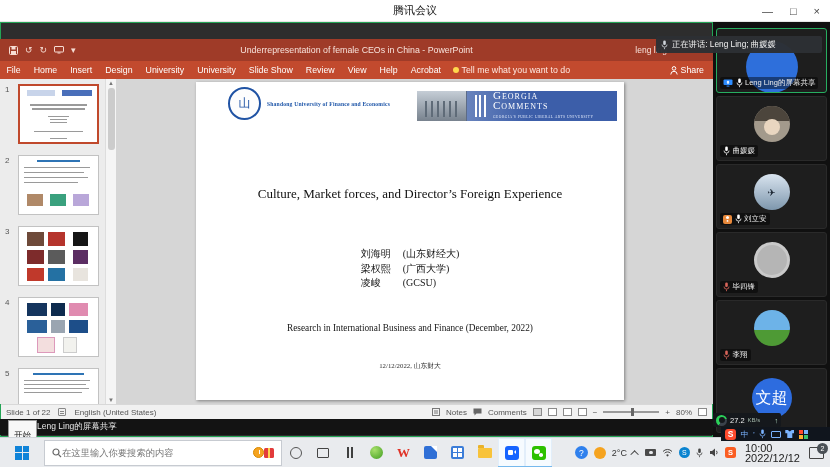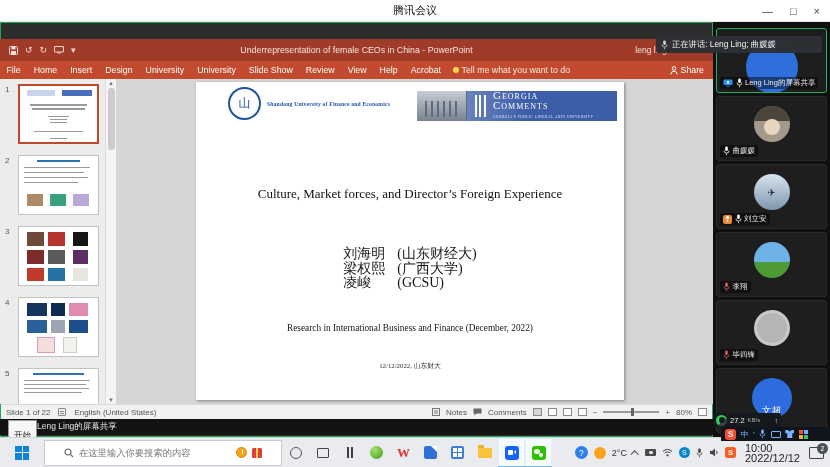--- a/index.html
+++ b/index.html
@@ -45,21 +45,21 @@
 .sd-en{font-size:5.6px;color:#1d55a8;letter-spacing:.2px;font-weight:bold}
 .logoR{position:absolute;left:221px;top:9px;width:200px;height:30px;background:linear-gradient(90deg,#8da2cd,#3c5ea9 55%);display:flex;align-items:center;overflow:hidden}
 .bphoto{width:50px;height:30px;background:linear-gradient(#c5cdd6,#78828e);border-right:1px solid #5c6b86;position:relative;flex:none}
 .bphoto::after{content:"";position:absolute;left:8px;right:8px;top:10px;bottom:4px;background:repeating-linear-gradient(90deg,#5f6b78 0 2px,transparent 2px 6px)}
 .pillar{width:13px;height:22px;margin:0 5px 0 8px;background:repeating-linear-gradient(90deg,#fff 0 2px,transparent 2px 4.5px);flex:none}
 .gc{color:#fff;line-height:10.5px}
 .gc-w{font-size:11px;font-variant:small-caps;letter-spacing:1px}
 .gc-tag{font-size:3.6px;letter-spacing:.5px;color:#dfe8fa;margin-top:1px}
 .stitle{position:absolute;left:12px;right:12px;top:103px;text-align:center;font-size:13px;line-height:17.5px;color:#101010}
 .sauth{position:absolute;left:0;right:0;top:165px;display:flex;justify-content:center}
-.agrid{display:grid;grid-template-columns:auto auto;column-gap:12px;row-gap:1.5px;font-size:14px;line-height:13px}
+.agrid{display:grid;grid-template-columns:auto auto;column-gap:12px;row-gap:1.5px;font-size:10px;line-height:13px}
 .sjournal{position:absolute;left:0;right:0;top:241px;text-align:center;font-size:9.3px}
 .sfooter{position:absolute;left:0;right:0;top:279px;text-align:center;font-size:6.8px;color:#2c2c2c}
 
 .pstatus{height:15px;background:#f1f1f1;border-top:1px solid #d8d8d8;display:flex;align-items:center;font-size:8px;color:#555;padding:0 6px;gap:8px}
 .bk{width:8px;height:8px;border:1px solid #888;border-radius:1px;position:relative}
 .bk::after{content:"";position:absolute;left:1px;top:2px;right:1px;height:1px;background:#888;box-shadow:0 2px 0 #888}
 .ps-right{margin-left:auto;display:flex;align-items:center;gap:6px}
 .vbox{width:9px;height:8px;border:1px solid #8a8a8a;background:#fff}
 .vbox.on{background:#d6d6d6}
 .ztrack{width:56px;height:2px;background:#9a9a9a;position:relative}
@@ -95,21 +95,21 @@
 .kb{width:10px;height:7px;border:1px solid #7ab3ff;border-radius:1px}
 .tee{width:9px;height:8px;background:#7ab3ff;clip-path:polygon(0 0,28% 0,50% 18%,72% 0,100% 0,100% 40%,78% 40%,78% 100%,22% 100%,22% 40%,0 40%)}
 .sgrid{width:9px;height:9px;display:grid;grid-template-columns:4px 4px;gap:1px}
 .sgrid i{display:block;width:4px;height:4px}
 
 #task{position:absolute;left:0;top:437px;width:830px;height:30px;background:#e9ebee;border-top:1px solid #d0d4d9;display:flex;align-items:center;z-index:40}
 .tbtn{height:30px;display:flex;align-items:center;justify-content:center;cursor:pointer}
 .start{width:44px}
 .winlogo{display:grid;grid-template-columns:6.5px 6.5px;grid-template-rows:6.5px 6.5px;gap:1px}
 .winlogo i{background:#0f83d8;display:block}
-.search{width:238px;height:26px;background:#fff;border:1px solid #c7cbd1;display:flex;align-items:center;gap:5px;padding:0 19px}
+.search{width:238px;height:26px;background:#fff;border:1px solid #c7cbd1;display:flex;align-items:center;padding:0 7px}
 .search input{border:none;outline:none;flex:1;font-size:9.3px;color:#555;background:transparent;font-family:inherit}
 .em-clock{width:11px;height:11px;border-radius:50%;background:#f5a31f;border:1px solid #d98a00;position:relative;flex:none}
 .em-clock::after{content:"";position:absolute;left:4.5px;top:2px;width:1.5px;height:4px;background:#fff}
 .em-gift{width:10px;height:10px;background:#e23b3b;border-radius:1.5px;position:relative;flex:none}
 .em-gift::after{content:"";position:absolute;left:4px;top:0;width:2px;height:10px;background:#ffd34d}
 .app{width:27px}
 .app.on{background:#f6fbff;box-shadow:inset 0 -2px 0 #76b9ed,inset 0 0 0 1px #e2eefa}
 .cortana{width:12px;height:12px;border:1.6px solid #555;border-radius:50%}
 .tview{width:12px;height:10px;border:1.3px solid #444;border-radius:1px}
 .bars{display:flex;gap:2px}
@@ -383,43 +383,43 @@
         <span class="badge-host"></span>
         <svg width="7" height="10" viewBox="0 0 7 10">
             <rect x="2.2" y="0.5" width="2.6" height="4.6" rx="1.3" fill="#fff"></rect>
             <path d="M1 4.6a2.5 2.5 0 0 0 5 0" fill="none" stroke="#fff" stroke-width="0.8"></path>
             <line x1="3.5" y1="7.6" x2="3.5" y2="9.2" stroke="#fff" stroke-width="0.8"></line>
           </svg>
         <span>刘立安</span>
       </div>
     </div>
     <div class="tile">
+      <div class="av" style="top:9px;width:36px;height:36px;background:#b5b5b5;border:3px solid #c9c9c9"></div>
+      <div class="tl">
+        <svg width="7" height="10" viewBox="0 0 7 10">
+            <rect x="2.2" y="0.5" width="2.6" height="4.6" rx="1.3" fill="#d96459"></rect>
+            <path d="M1 4.6a2.5 2.5 0 0 0 5 0" fill="none" stroke="#d96459" stroke-width="0.8"></path>
+            <line x1="3.5" y1="7.6" x2="3.5" y2="9.2" stroke="#d96459" stroke-width="0.8"></line>
+          </svg>
+        <span>毕四锋</span>
+      </div>
+    </div>
+    <div class="tile">
       <div class="av" style="top:9px;width:36px;height:36px;background:linear-gradient(#6db3e8 55%,#4e9a35 55%)"></div>
       <div class="tl">
         <svg width="7" height="10" viewBox="0 0 7 10">
             <rect x="2.2" y="0.5" width="2.6" height="4.6" rx="1.3" fill="#d96459"></rect>
             <path d="M1 4.6a2.5 2.5 0 0 0 5 0" fill="none" stroke="#d96459" stroke-width="0.8"></path>
             <line x1="3.5" y1="7.6" x2="3.5" y2="9.2" stroke="#d96459" stroke-width="0.8"></line>
           </svg>
         <span>李翔</span>
       </div>
     </div>
     <div class="tile">
-      <div class="av" style="top:9px;width:36px;height:36px;background:#b5b5b5;border:3px solid #c9c9c9"></div>
-      <div class="tl">
-        <svg width="7" height="10" viewBox="0 0 7 10">
-            <rect x="2.2" y="0.5" width="2.6" height="4.6" rx="1.3" fill="#d96459"></rect>
-            <path d="M1 4.6a2.5 2.5 0 0 0 5 0" fill="none" stroke="#d96459" stroke-width="0.8"></path>
-            <line x1="3.5" y1="7.6" x2="3.5" y2="9.2" stroke="#d96459" stroke-width="0.8"></line>
-          </svg>
-        <span>毕四锋</span>
-      </div>
-    </div>
-    <div class="tile">
-      <div class="av" style="top:9px;width:40px;height:40px;background:#2d6cdf;display:flex;align-items:flex-end;justify-content:center;color:#fff;font-size:10px">
+      <div class="av" style="top:9px;width:40px;height:40px;background:#2d6cdf;display:flex;align-items:center;justify-content:center;color:#fff;font-size:16px">
           <span>文超</span>
         </div>
     </div>
   </div>
 
   <div id="toast">
     <svg width="7" height="10" viewBox="0 0 7 10">
         <rect x="2.2" y="0.5" width="2.6" height="4.6" rx="1.3" fill="#cfd4da"></rect>
         <path d="M1 4.6a2.5 2.5 0 0 0 5 0" fill="none" stroke="#cfd4da" stroke-width="0.8"></path>
         <line x1="3.5" y1="7.6" x2="3.5" y2="9.2" stroke="#cfd4da" stroke-width="0.8"></line>

